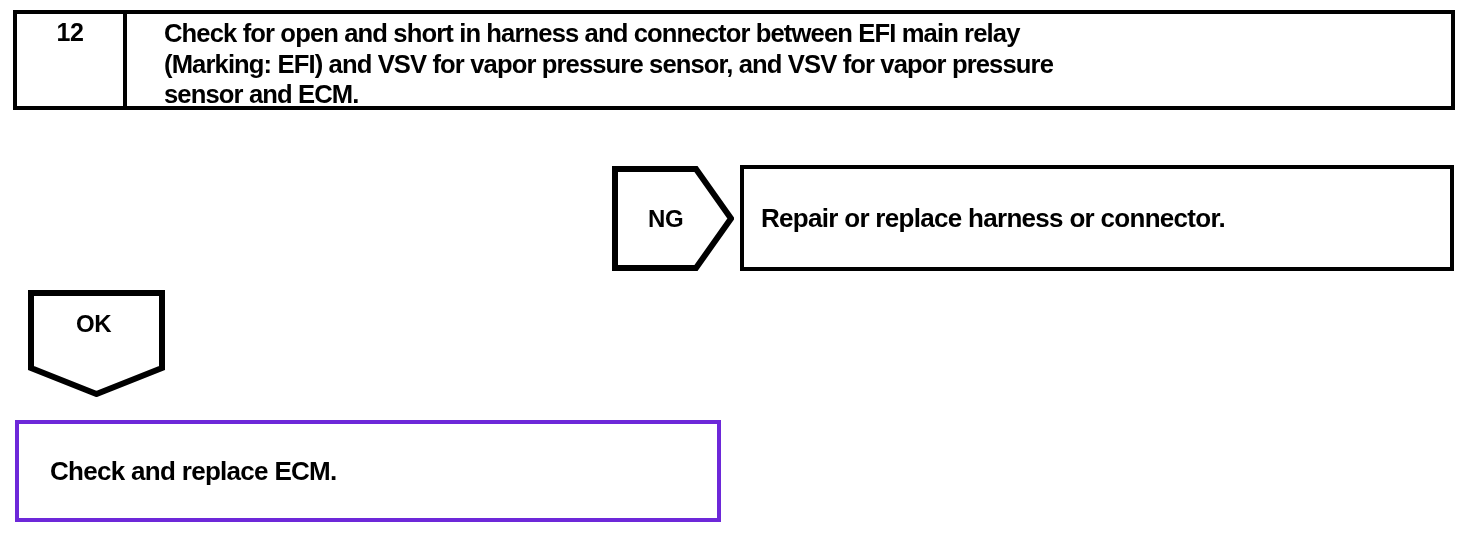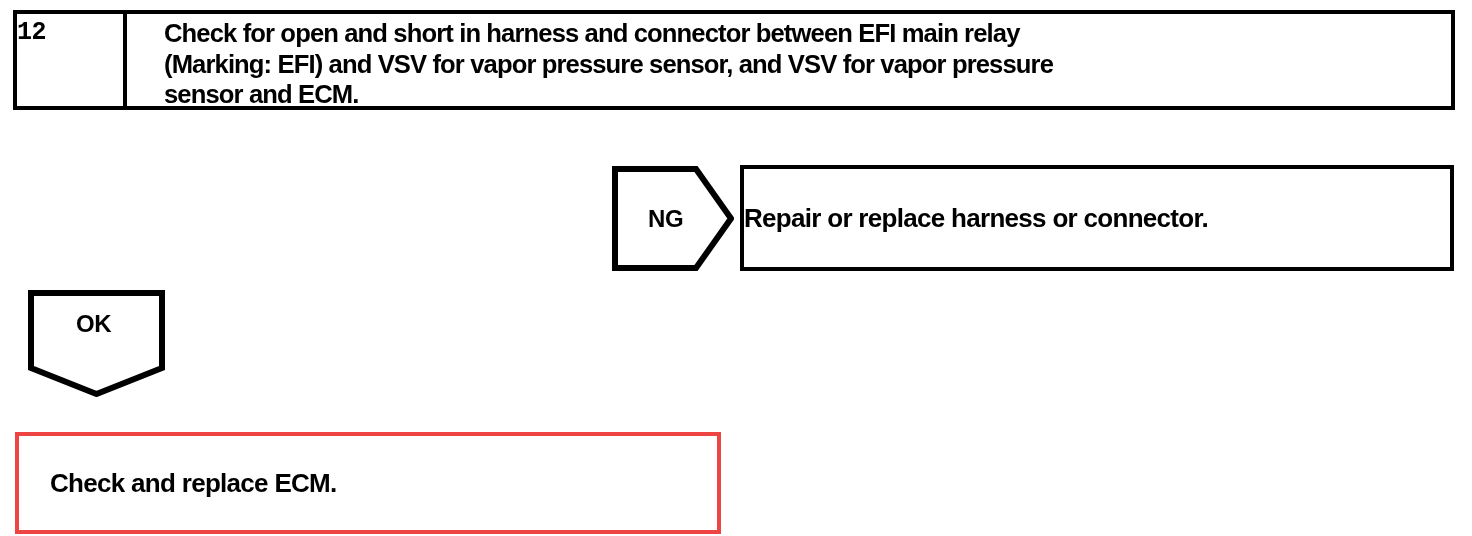--- a/index.html
+++ b/index.html
@@ -33,25 +33,24 @@
     border: 4px solid #000;
     box-sizing: border-box;
     display: flex;
     background: #fff;
   }
   .step-number-cell {
     width: 110px;
     border-right: 4px solid #000;
     box-sizing: border-box;
     display: flex;
-    justify-content: flex-start;
+    justify-content: center;
     align-items: flex-start;
     padding-top: 6px;
     flex: 0 0 auto;
-    font-family: Liberation Mono, monospace;
   }
   .step-number {
     font-size: 25px;
     font-weight: bold;
     letter-spacing: -0.5px;
     line-height: 1;
   }
   .step-text-cell {
     flex: 1 1 auto;
     padding: 4px 8px 0 9px;
@@ -97,20 +96,21 @@
     position: absolute;
     left: 740px;
     top: 165px;
     width: 714px;
     height: 106px;
     border: 4px solid #000;
     box-sizing: border-box;
     background: #fff;
     display: flex;
     align-items: center;
+    padding-left: 17px;
   }
   .repair-text {
     font-size: 26px;
     font-weight: bold;
     letter-spacing: -0.7px;
     line-height: 1.1;
     white-space: nowrap;
   }
 
   
@@ -127,27 +127,26 @@
     top: 22px;
   }
 
   
   .final-box {
     position: absolute;
     left: 15px;
     top: 420px;
     width: 706px;
     height: 102px;
-    border: 4px solid #ef4444;
+    border: 4px solid #6d28d9;
     box-sizing: border-box;
     background: #fff;
     display: flex;
     align-items: center;
     padding-left: 31px;
-    margin-top: 12px;
   }
   .final-text {
     font-size: 26px;
     font-weight: bold;
     letter-spacing: -0.7px;
     line-height: 1.1;
     white-space: nowrap;
   }
 </style>
 </head>

